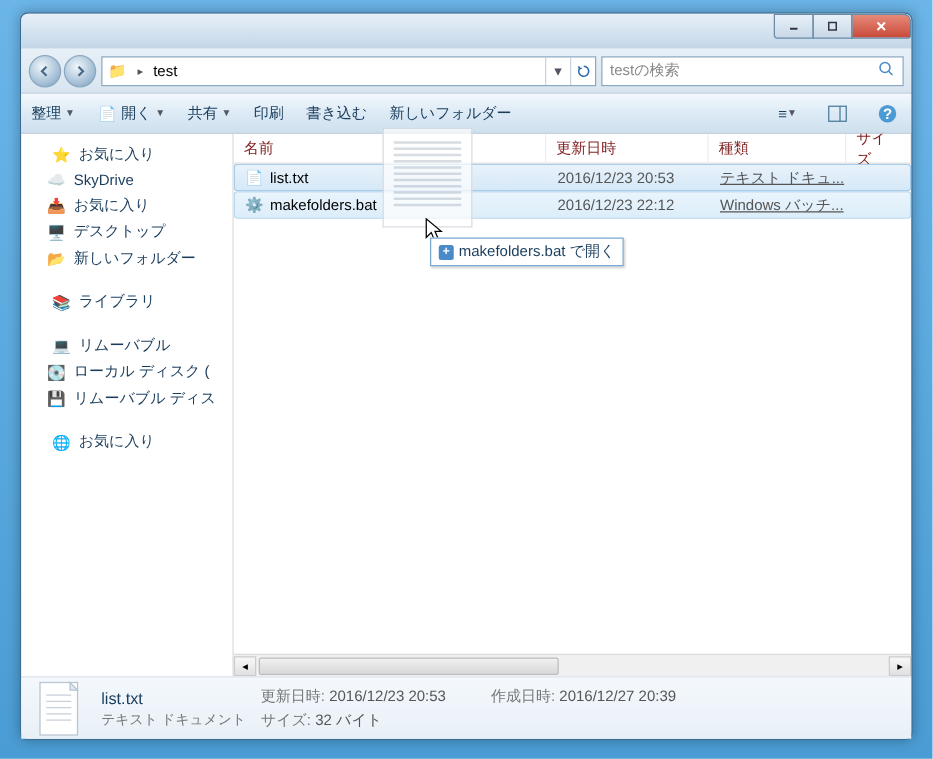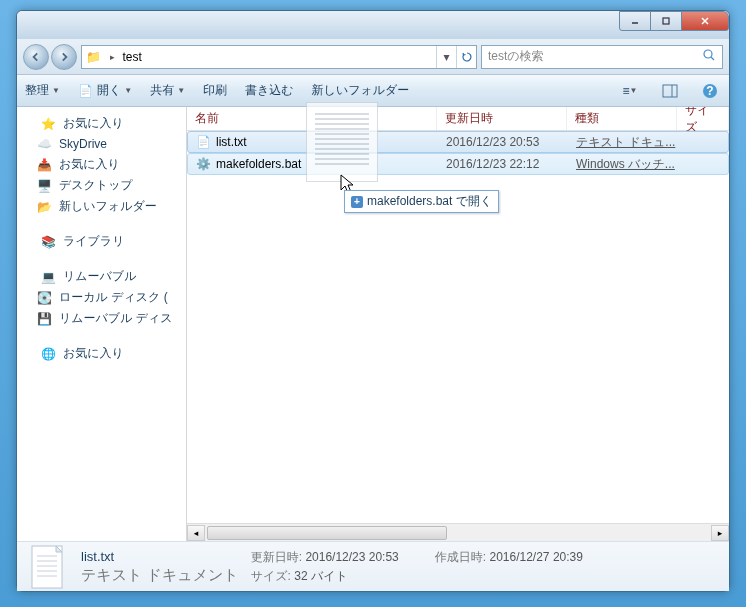--- a/index.html
+++ b/index.html
@@ -55,21 +55,21 @@
 
 .scrollh { height: 18px; background: #f0f0f0; border-top: 1px solid #ddd; display: flex; align-items: center; }
 .scrollh .arrow { width: 18px; height: 16px; background: linear-gradient(#f8f8f8,#e0e0e0); border: 1px solid #ccc; display: flex; align-items: center; justify-content: center; font-size: 9px; }
 .scrollh .thumb { width: 240px; height: 14px; margin: 0 2px; background: linear-gradient(#f0f0f0,#d8d8d8); border: 1px solid #bbb; border-radius: 2px; }
 .scrollh .track { flex: 1; }
 
 .details { height: 50px; border-top: 1px solid #d8e2ec; background: linear-gradient(180deg,#f4f8fc,#e8f0f7); display: flex; align-items: center; padding: 4px 10px; gap: 12px; }
 .details .thumb48 { width: 42px; height: 42px; display: flex; align-items: center; justify-content: center; }
 .details .dinfo { display: flex; flex-direction: column; gap: 2px; }
 .details .dname { font-size: 13px; color: #1a3d5c; }
-.details .dtype { color: #777; font-size: 15px; }
+.details .dtype { color: #777; font-size: 11px; }
 .details .dmeta { display: flex; gap: 36px; color: #555; font-size: 11px; }
 .dmeta .lbl { color: #777; }
 
 .dragimg { position: absolute; top: 102px; left: 306px; width: 72px; height: 80px; background: #fff; border: 1px solid #c8d0d8; opacity: 0.7; }
 .dragimg::before { content: ""; position: absolute; top: 10px; left: 8px; right: 8px; height: 2px; background: #c8d0d8; box-shadow: 0 5px 0 #c8d0d8, 0 10px 0 #c8d0d8, 0 15px 0 #c8d0d8, 0 20px 0 #c8d0d8, 0 25px 0 #c8d0d8, 0 30px 0 #c8d0d8, 0 35px 0 #c8d0d8, 0 40px 0 #c8d0d8, 0 45px 0 #c8d0d8, 0 50px 0 #c8d0d8; }
 
 .cursor { position: absolute; top: 174px; left: 340px; pointer-events: none; }
 .tooltip { position: absolute; top: 190px; left: 344px; background: #fff; border: 1px solid #7aa8d0; padding: 2px 6px; font-size: 11px; display: flex; align-items: center; gap: 4px; color: #1a3d5c; box-shadow: 1px 1px 2px rgba(0,0,0,0.2); }
 .tooltip .plus { width: 12px; height: 12px; background: #4a8ac8; color: #fff; display: flex; align-items: center; justify-content: center; font-weight: bold; border-radius: 2px; font-size: 10px; }
 </style>

